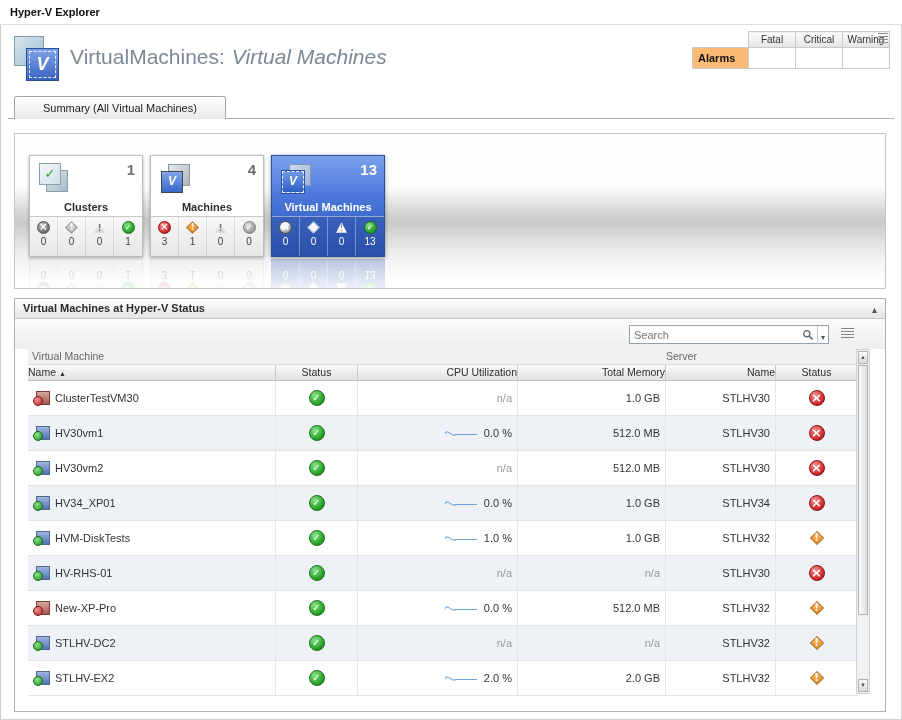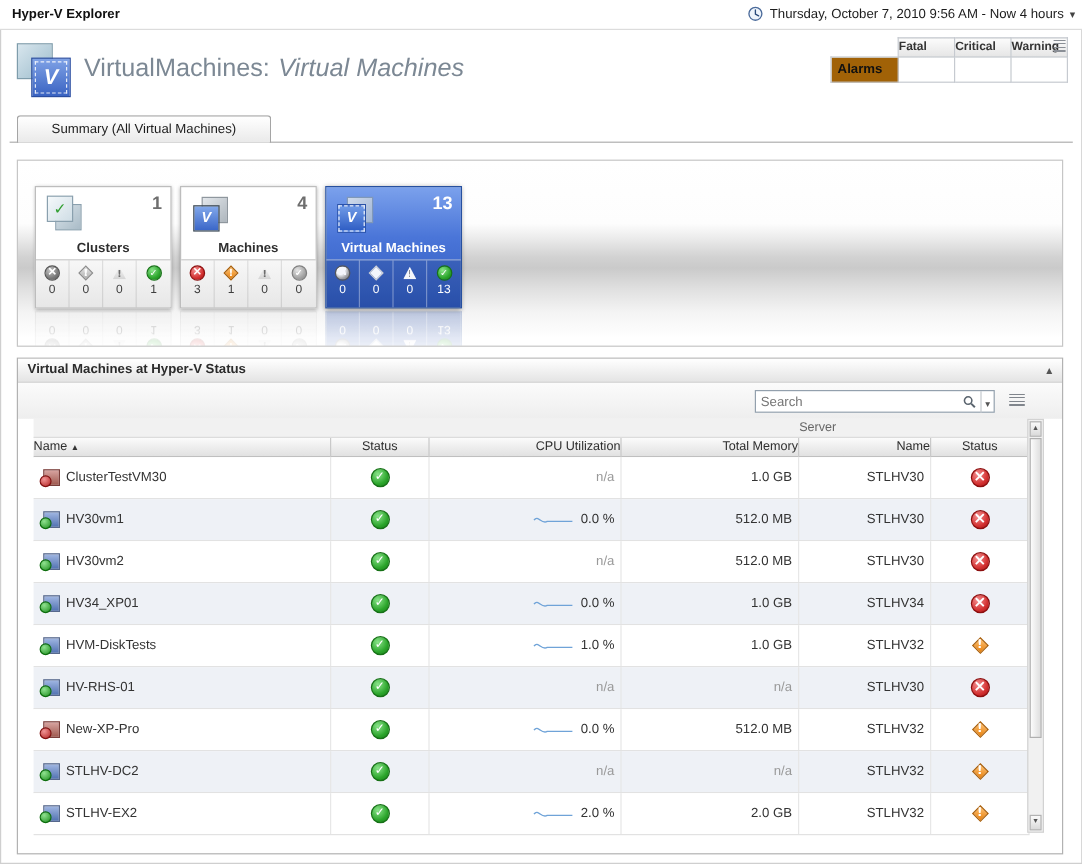--- a/index.html
+++ b/index.html
@@ -23,22 +23,22 @@
 .hv-icon .front { position:absolute; left:12px; top:12px; width:33px; height:33px; background:linear-gradient(180deg,#7fa2e6 0%,#3a63c2 100%); border:1px solid #2a4da0; outline:1px dashed rgba(255,255,255,.85); outline-offset:-4px; }
 .hv-icon .front::after { content:"V"; position:absolute; inset:0; color:#fff; font-weight:bold; font-style:italic; font-size:18px; text-align:center; line-height:31px; }
 .page-title { position:absolute; left:70px; top:45px; font-size:21px; color:#7c8894; white-space:nowrap; }
 .page-title .name { font-style:italic; margin-left:7px; }
 
 
 .alarms { display:table; border-collapse:collapse; position:absolute; right:12px; top:31px; }
 .arow { display:table-row; }
 .acell { display:table-cell; vertical-align:middle; }
 .corner { width:56px; border:none; }
-.ahead { border:1px solid #c6cad0; background:linear-gradient(#fbfbfb,#e5e5e5); width:47px; height:16px; color:#333; font-size:10px;font-weight:bold; }
-.alabel { border:1px solid #c6cad0; background:#a16207; font-weight:bold; font-size:11px; color:#111; padding:0 5px; height:21px; }
+.ahead { border:1px solid #c6cad0; background:linear-gradient(#fbfbfb,#e5e5e5); width:47px; height:16px; text-align:center; color:#333; font-size:10px; }
+.alabel { border:1px solid #c6cad0; background:#fdba74; font-weight:bold; font-size:11px; color:#111; padding:0 5px; height:21px; }
 .aval { border:1px solid #c6cad0; background:#fff; height:21px; width:47px; }
 .alarms-opts { position:absolute; right:14px; top:33px; width:10px; height:11px; cursor:pointer;
   background:repeating-linear-gradient(180deg,#8a8f96 0 1px, transparent 1px 3px); }
 
 
 .tabs { position:absolute; left:8px; top:96px; right:8px; height:23px; border-bottom:1px solid #aeaeae; }
 .tab { position:absolute; left:6px; bottom:-1px; height:23px; padding:0 28px; line-height:22px; font-size:11px; color:#1c1c1c;
   background:linear-gradient(#ffffff,#e9e9e9); border:1px solid #a5a5a5; border-bottom:none; border-radius:3px 3px 0 0; cursor:pointer; }
 
 
@@ -142,30 +142,20 @@
 .vbtn-up { top:1px; } .vbtn-down { bottom:1px; }
 .vbtn-up::after { content:"▲"; font-size:6px; color:#555; line-height:11px; display:block; }
 .vbtn-down::after { content:"▼"; font-size:6px; color:#555; line-height:11px; display:block; }
 .vthumb { position:absolute; left:1px; right:1px; top:15px; height:250px; background:linear-gradient(90deg,#fcfcfc,#dedede); border:1px solid #b0b0b0; cursor:grab; }
 </style>
 </head>
 <body>
 
 <div class="topbar">
   <div class="app-title">Hyper-V Explorer</div>
-  <div class="time-group">
-    <span class="clock-icon">
-      <svg width="13" height="13" viewBox="0 0 13 13">
-          <circle cx="6.5" cy="6.5" r="5.4" fill="#eef4fb" stroke="#4a6a9a" stroke-width="1.1"></circle>
-          <path d="M6.5 3.2 L6.5 6.8 L9.2 8.2" stroke="#2a4a7a" stroke-width="1.1" fill="none" stroke-linecap="round"></path>
-        </svg>
-    </span>
-    <span>Thursday, October 7, 2010 9:56 AM - Now 4 hours</span>
-    <span class="chev"></span>
-  </div>
 </div>
 
 <div class="hv-icon">
   <div class="back"></div>
   <div class="front"></div>
 </div>
 <div class="page-title">
   <span>VirtualMachines:</span><span class="name">Virtual Machines</span>
 </div>
 
@@ -279,20 +269,21 @@
             </svg>
         </span>
         <span class="schev"></span>
       </span>
     </div>
     <div class="customizer"></div>
   </div>
 
   <div class="grid-area">
     <div class="group-row">
+      <div class="gh-vm">Virtual Machine</div>
       <div class="gh-server">Server</div>
       <div class="gh-pad"></div>
     </div>
     <div class="header-row">
       <div class="hcell al"><span>Name</span><span class="sort"></span></div>
       <div class="hcell ac">Status</div>
       <div class="hcell ar">CPU Utilization</div>
       <div class="hcell ar">Total Memory</div>
       <div class="hcell ar">Name</div>
       <div class="hcell ac">Status</div>

